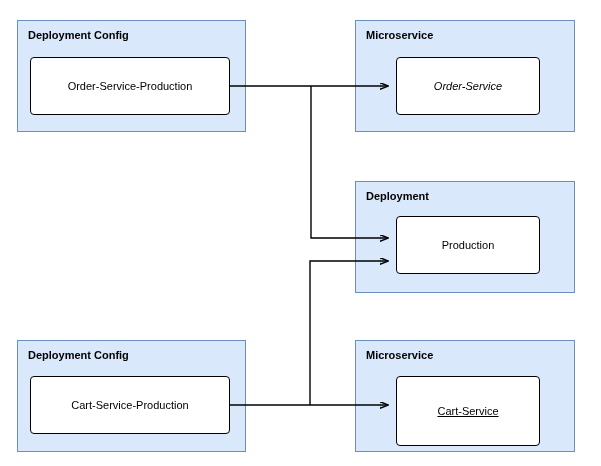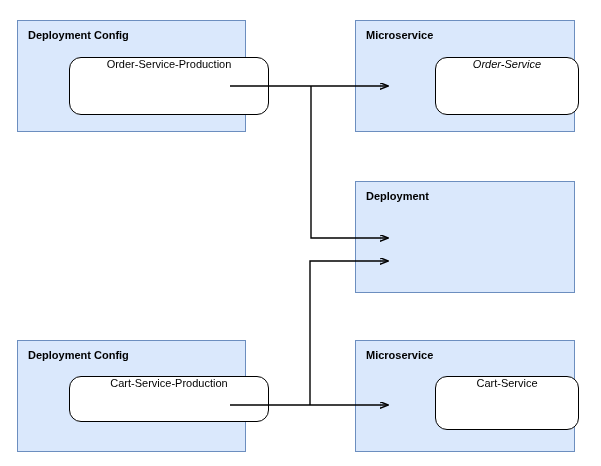--- a/index.html
+++ b/index.html
@@ -33,26 +33,25 @@
     font-size: 11px;
     font-weight: bold;
     color: #000000;
     line-height: 13px;
     white-space: nowrap;
   }
   .node {
     position: absolute;
     background: #ffffff;
     border: 1.6px solid #000000;
-    border-radius: 12px;
+    border-radius: 4px;
     box-sizing: border-box;
     display: flex;
-    align-items: flex-start;
+    align-items: center;
     justify-content: center;
-    margin-left: 39px;
   }
   .node-label {
     font-size: 11px;
     color: #000000;
     line-height: 13px;
     text-align: center;
     white-space: nowrap;
   }
   svg.edges {
     position: absolute;
@@ -84,32 +83,35 @@
   <div class="group" style="left:355px; top:20px; width:220px; height:112px;">
     <div class="group-title">Microservice</div>
   </div>
   <div class="node" style="left:396px; top:57px; width:144px; height:58px;font-style:italic;">
     <span class="node-label">Order-Service</span>
   </div>
 
   <div class="group" style="left:355px; top:181px; width:220px; height:112px;">
     <div class="group-title">Deployment</div>
   </div>
+  <div class="node" style="left:396px; top:216px; width:144px; height:58px;">
+    <span class="node-label">Production</span>
+  </div>
 
   <div class="group" style="left:17px; top:340px; width:229px; height:112px;">
     <div class="group-title">Deployment Config</div>
   </div>
-  <div class="node" style="left:30px; top:376px; width:200px; height:46px;">
+  <div class="node" style="left:30px; top:376px; width:200px; height:58px;">
     <span class="node-label">Cart-Service-Production</span>
   </div>
 
   <div class="group" style="left:355px; top:340px; width:220px; height:112px;">
     <div class="group-title">Microservice</div>
   </div>
-  <div class="node" style="left:396px; top:376px; width:144px; height:54px;">
+  <div class="node" style="left:396px; top:376px; width:144px; height:70px;text-decoration:underline;">
     <span class="node-label">Cart-Service</span>
   </div>
 
   <svg class="edges" viewBox="0 0 601 466">
     <defs>
       <marker id="arrowhead" markerWidth="9" markerHeight="7" refX="8.5" refY="3.5" orient="auto" markerUnits="userSpaceOnUse">
         <path d="M0,0 L9,3.5 L0,7 z" fill="#000000" stroke="none"></path>
       </marker>
     </defs>
 

